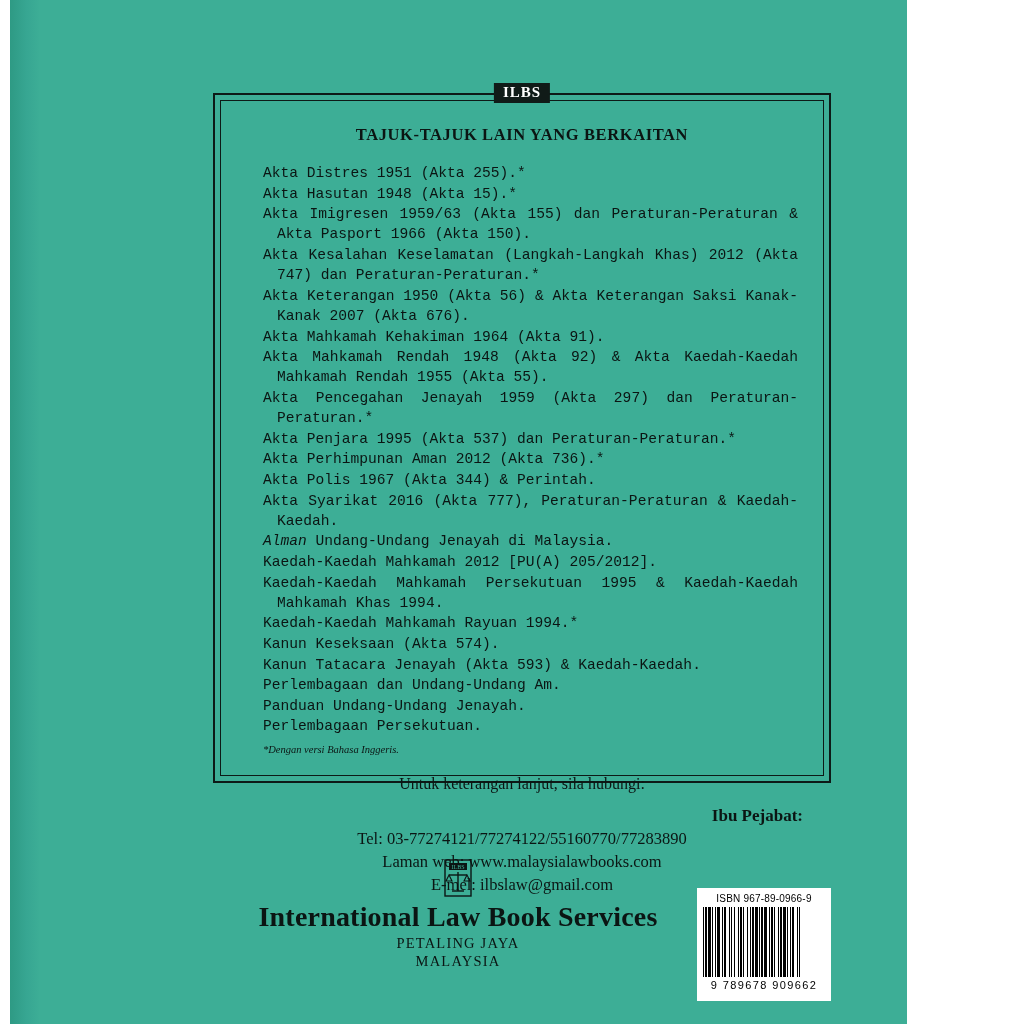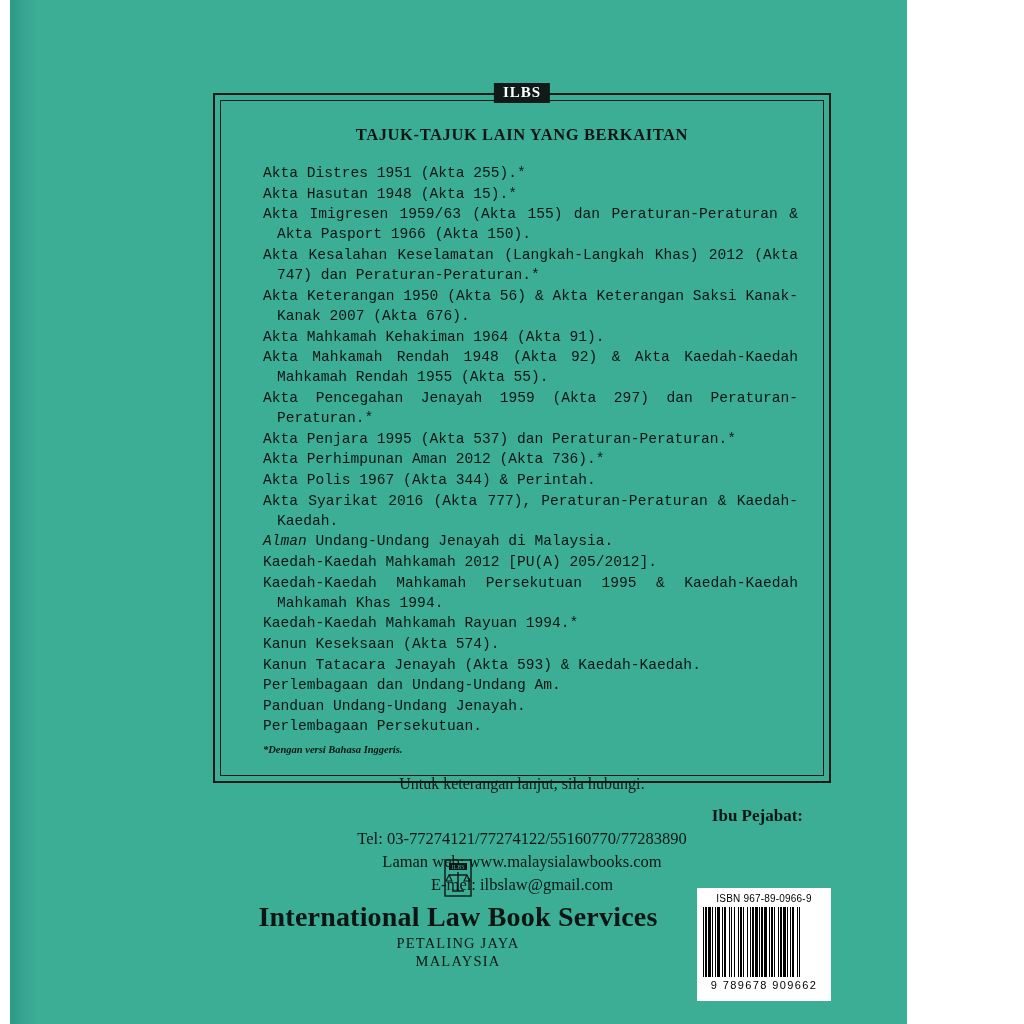--- a/index.html
+++ b/index.html
@@ -108,21 +108,21 @@
     font-family: Liberation Mono, monospace;
   }
   .italic {
     font-style: italic;
   }
 
   .footnote {
     margin: 7px 0 0 22px;
     font-size: 10.5px;
     font-style: italic;
-    font-weight: bold;
+    font-weight: normal;
   }
 
   .contact-lead {
     text-align: center;
     font-size: 16px;
     margin-top: 20px;
   }
   .contact-head {
     text-align: right;
     font-weight: bold;

